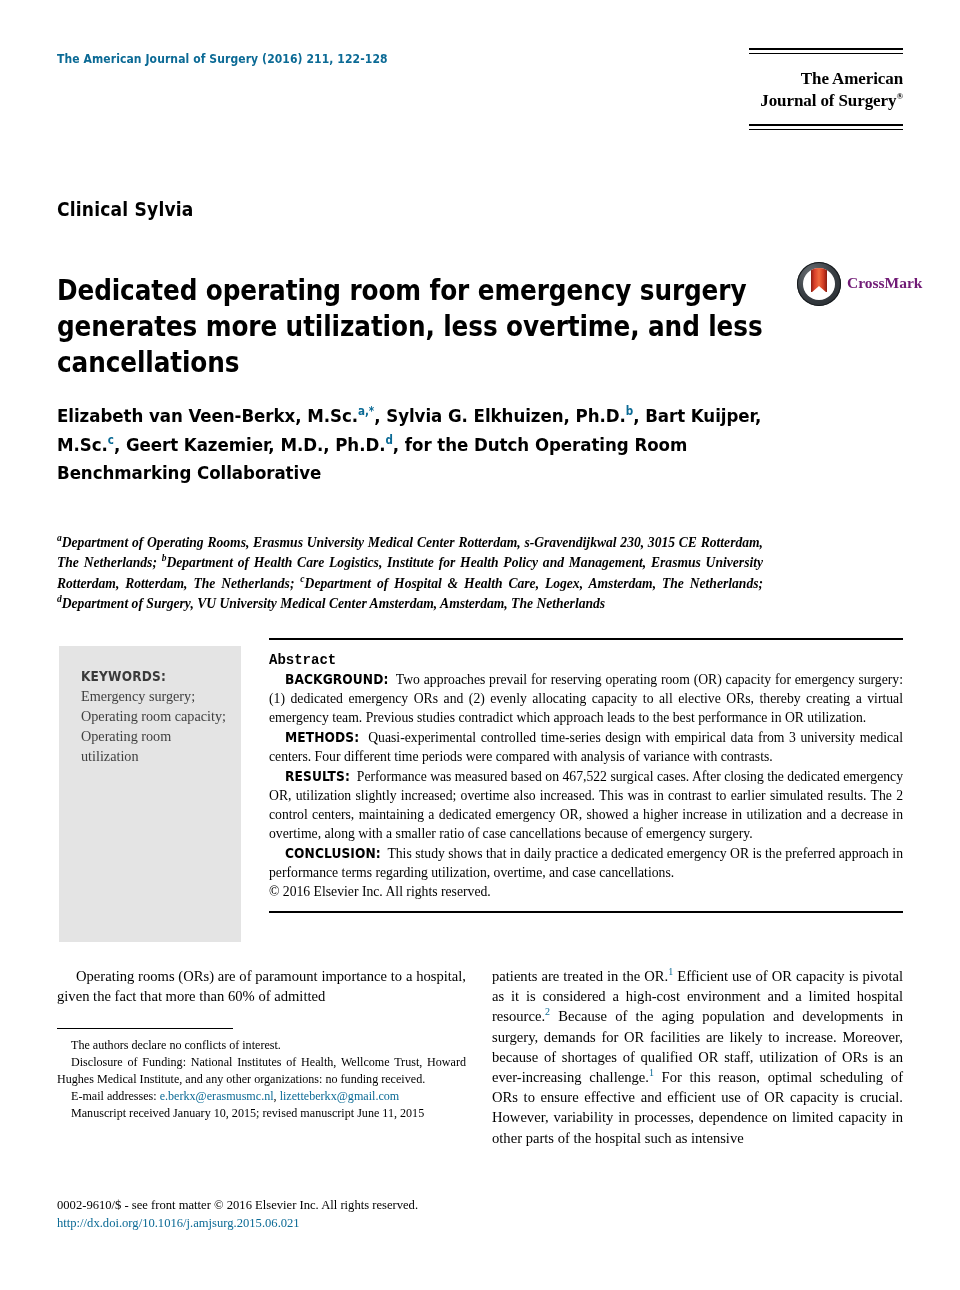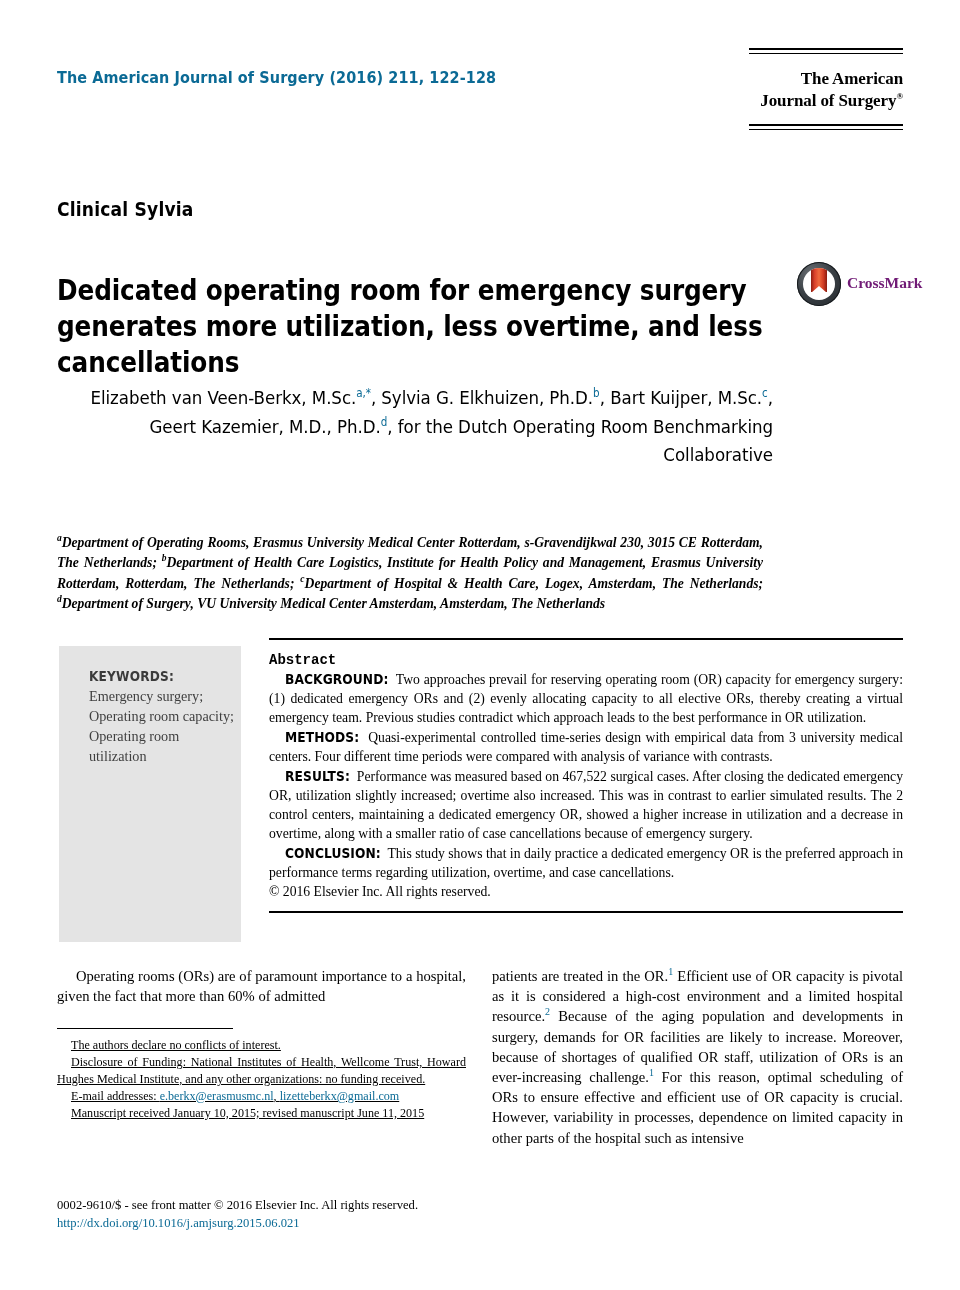--- a/index.html
+++ b/index.html
@@ -27,24 +27,24 @@
   .masthead {
     position: absolute;
     left: 57px;
     top: 48px;
     width: 846px;
     height: 120px;
   }
   .journal-ref {
     position: absolute;
     left: 0;
-    top: 20px;
-    font-family: "DejaVu Sans Condensed", "Liberation Sans Narrow", "Liberation Sans", sans-serif;
-    font-weight: bold;
-    font-size: 16px;
+    top: 4px;
+    font-family: "DejaVu Sans Condensed", "Liberation Sans Narrow", "Liberation Sans", sans-serif;
+    font-weight: bold;
+    font-size: 12px;
     letter-spacing: 0.1px;
     color: #0b6a95;
     white-space: nowrap;
   }
   .journal-logo {
     position: absolute;
     right: 0;
     top: 0;
     width: 154px;
     text-align: right;
@@ -139,28 +139,27 @@
     font-weight: bold;
     font-size: 15.5px;
     color: #701a75;
     white-space: nowrap;
   }
 
   
   .authors {
     position: absolute;
     left: 57px;
-    top: 384px;
+    top: 402px;
     width: 716px;
     font-family: "DejaVu Sans Condensed", "Liberation Sans Narrow", "Liberation Sans", sans-serif;
-    font-weight: normal;
+    font-weight: bold;
     font-size: 18.5px;
     line-height: 1.55;
     letter-spacing: -0.05px;
-    text-align: right;
   }
   .sup-aff {
     color: #0b6a95;
     font-size: 11.5px;
     vertical-align: super;
     line-height: 0;
   }
 
   
   .affiliations {
@@ -185,21 +184,21 @@
   
   .keywords-box {
     position: absolute;
     left: 59px;
     top: 646px;
     width: 182px;
     height: 296px;
     background: #e4e4e4;
   }
   .keywords-inner {
-    padding: 22px 0 0 30px;
+    padding: 22px 0 0 22px;
     width: 150px;
   }
   .kw-head {
     font-family: "DejaVu Sans Condensed", "Liberation Sans Narrow", "Liberation Sans", sans-serif;
     font-weight: bold;
     font-size: 13.5px;
     letter-spacing: 0.2px;
     color: #3a3a3a;
     margin-bottom: 2px;
   }
@@ -291,21 +290,21 @@
     border-top: 1.6px solid #000;
     width: 176px;
     margin-bottom: 8px;
   }
   .fn-text {
     font-family: "Liberation Serif", serif;
     font-size: 12.1px;
     line-height: 1.40;
     text-align: justify;
   }
-  .fn-text p { margin: 0; text-indent: 14px; text-decoration: underline; }
+  .fn-text p { margin: 0; text-indent: 14px; }
   .link { color: #0b6a95; text-decoration: none; }
   .star { font-size: 11px; vertical-align: super; line-height: 0; }
 
   
   .page-footer {
     position: absolute;
     left: 57px;
     top: 1196px;
     width: 500px;
     font-family: "Liberation Serif", serif;

